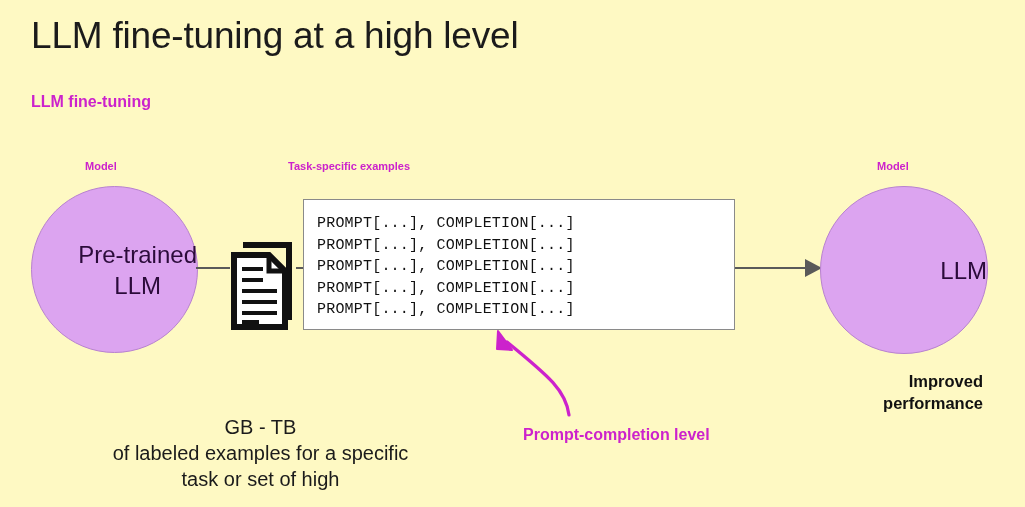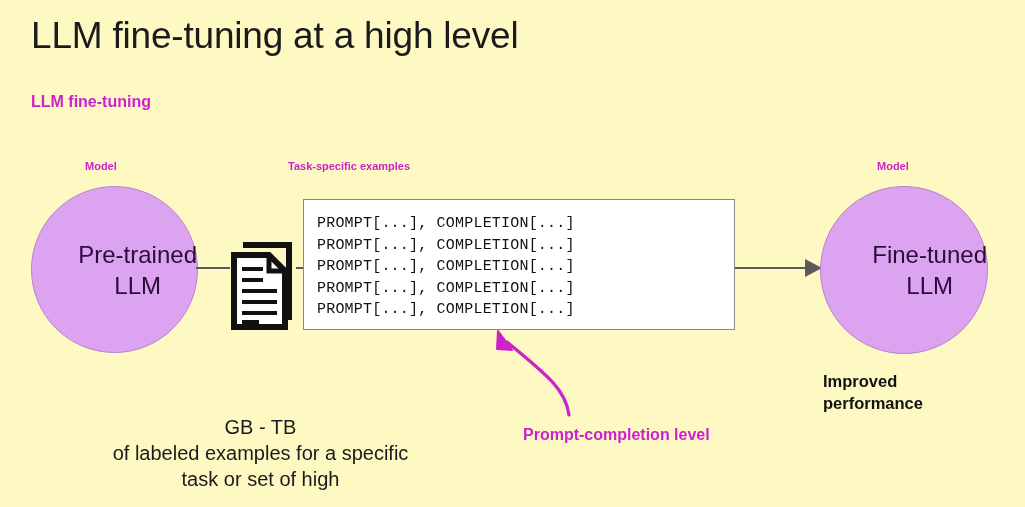--- a/index.html
+++ b/index.html
@@ -153,21 +153,21 @@
     text-align: center;
     font-size: 20px;
     line-height: 26px;
     color: #1b1b1b;
   }
   #caption-improved {
     position: absolute;
     left: 823px;
     top: 370px;
     width: 160px;
-    text-align: left;
+    text-align: right;
     font-size: 16.5px;
     line-height: 22px;
     font-weight: 700;
     color: #111111;
   }
 
   
   #curve-arrow {
     position: absolute;
     left: 480px;
@@ -226,21 +226,20 @@
 PROMPT[...], COMPLETION[...]</div>
   </div>
 
   <div class="connector" id="conn-box-arrow"></div>
   <div id="arrowhead-right"></div>
 
   <div class="mlabel" id="label-model-right">Model</div>
 
   <div class="circle" id="circle-finetuned">
     <div>
-      <span class="cline">Fine-tuned</span>
       <span class="cline">LLM</span>
     </div>
   </div>
 
   <div id="caption-improved">
     <div>Improved</div>
     <div>performance</div>
   </div>
 
   <div id="caption-data">

